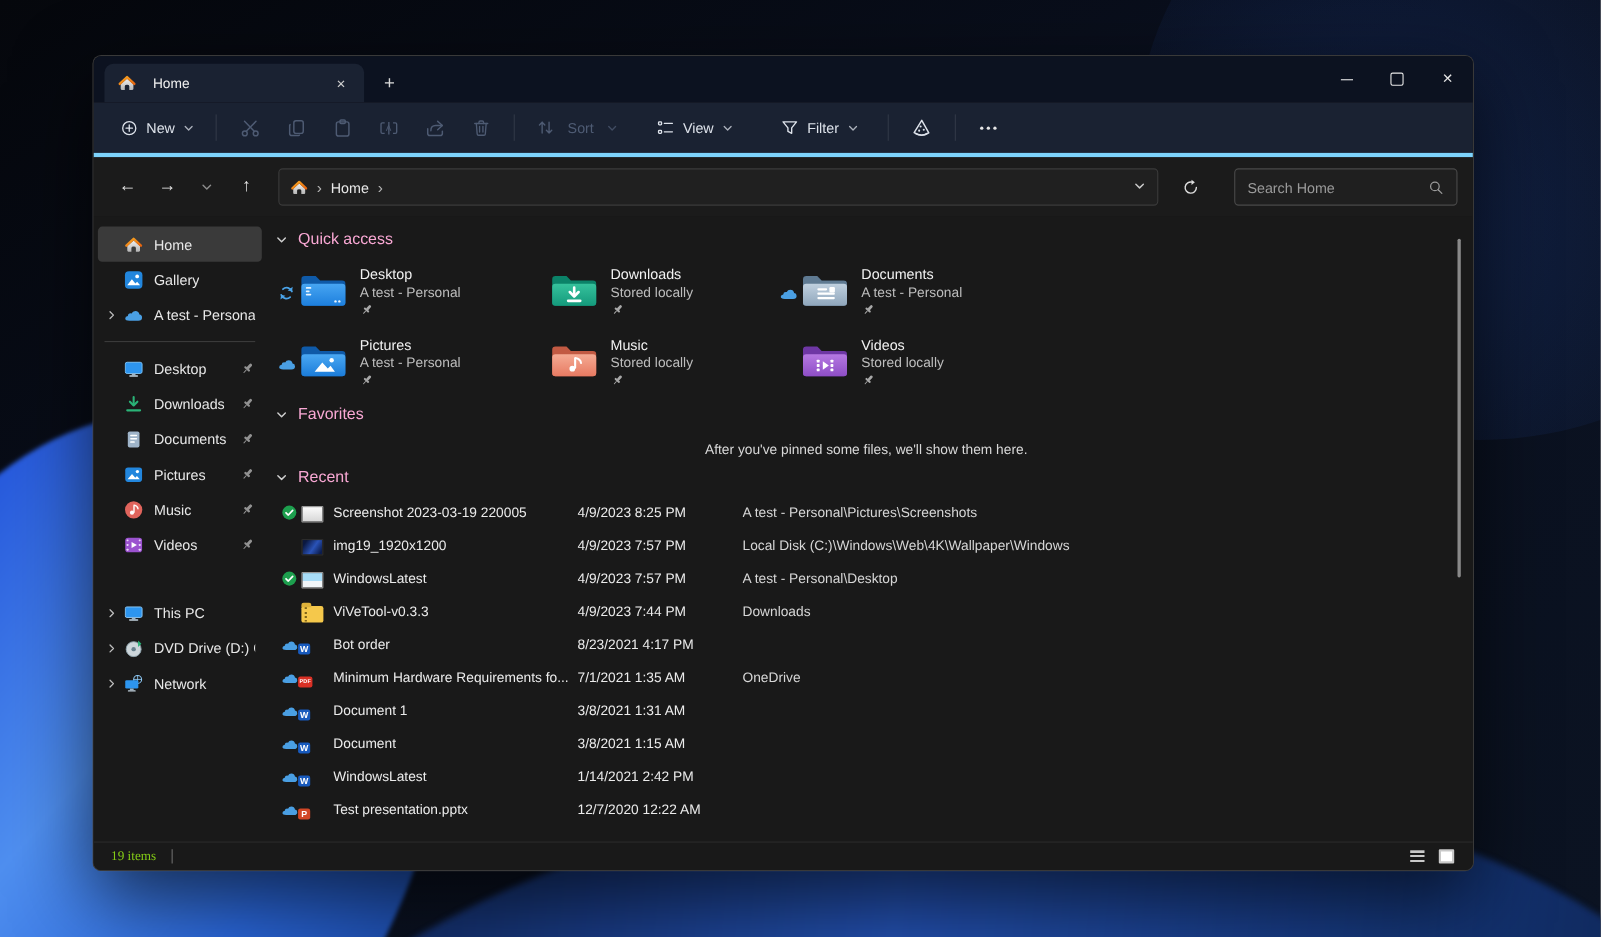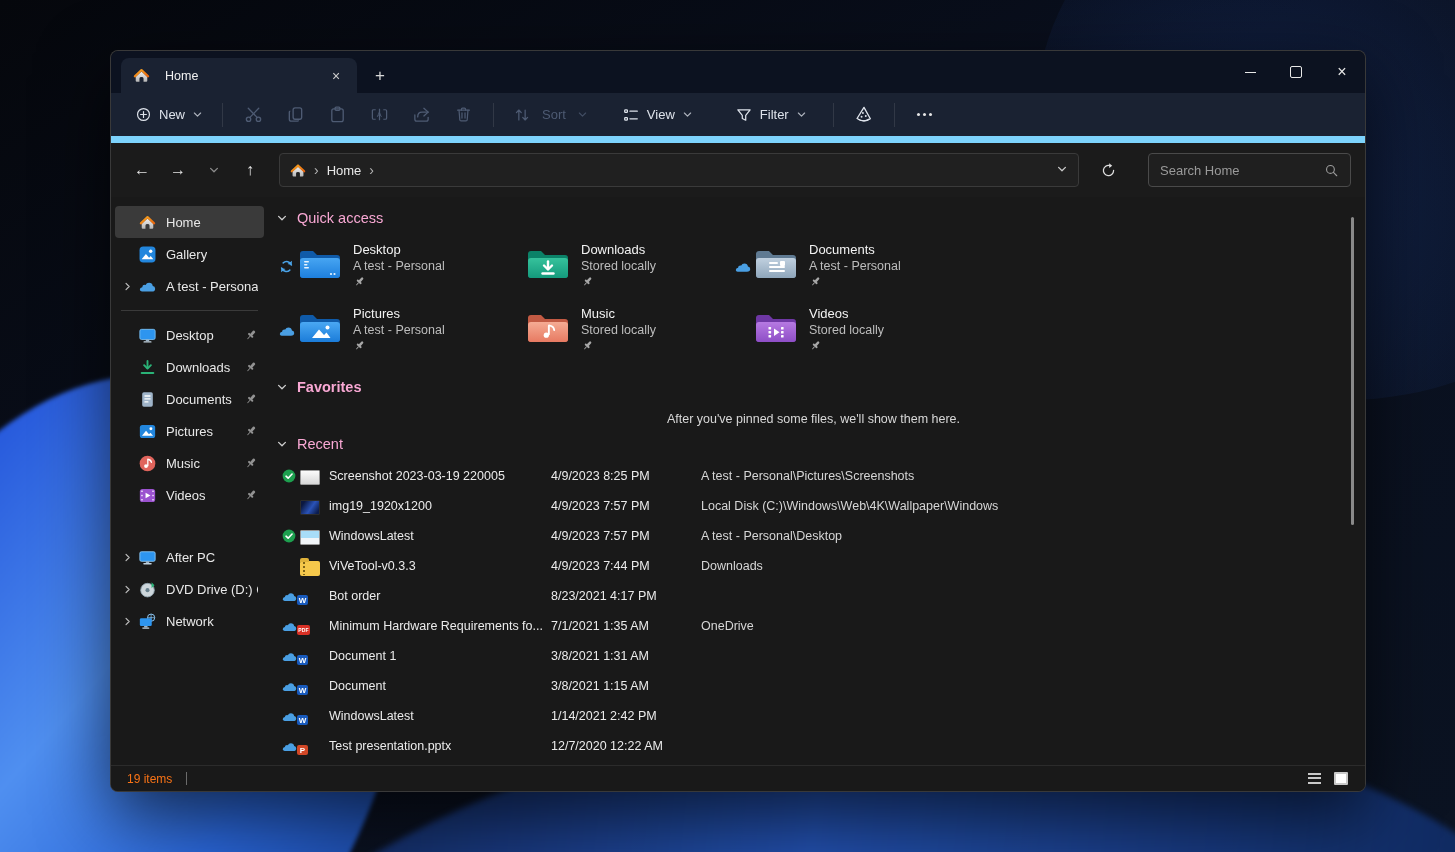--- a/index.html
+++ b/index.html
@@ -13,37 +13,37 @@
          background:linear-gradient(115deg,#1f4fd8 8%,#4f8ff0 45%,#2a66d8 70%,#143a8a 100%);
          border-radius:48% 52% 42% 58% / 52% 44% 56% 48%; transform:rotate(16deg); filter:blur(2px); }
   .wp2 { left:150px; right:-150px; bottom:-330px; height:470px;
          background:linear-gradient(100deg,#0f2250 5%,#2453b4 45%,#3identity 0);
          background:linear-gradient(100deg,#0f2250 5%,#2453b4 45%,#102a60 90%);
          border-radius:50% 50% 0 0 / 85% 85% 0 0; transform:rotate(-4deg); filter:blur(3px); opacity:.95; }
   .wp3 { right:-200px; top:-160px; width:620px; height:560px; border-radius:50%;
          background:radial-gradient(circle at 35% 65%, rgba(30,64,140,.38), rgba(30,64,140,0) 70%); }
 
   
-  .window { position:absolute; left:110px; top:50px; width:1256px; height:742px; z-index:2;
+  .window { position:absolute; left:84px; top:50px; width:1256px; height:742px; z-index:2;
             border-radius:8px; overflow:hidden; display:flex; flex-direction:column;
             border:1px solid rgba(255,255,255,.14); box-shadow:0 24px 70px rgba(0,0,0,.65); background:#191919; }
 
   
   .tabstrip { height:42px; background:#0c1220; display:flex; align-items:flex-end; padding-left:10px; position:relative; flex:0 0 auto; }
   .tab { width:236px; height:35px; background:#1a2232; border-radius:8px 8px 0 0; display:flex; align-items:center; gap:9px; padding:0 10px 0 12px; color:#f0f0f0; font-size:12.5px; }
   .tab-close { margin-left:auto; width:22px; height:22px; display:grid; place-items:center; color:#cfcfcf; font-size:14px; border-radius:4px; cursor:default; }
   .newtab { width:30px; height:28px; margin:0 0 3px 8px; display:grid; place-items:center; color:#d8d8d8; font-size:17px; border-radius:4px; }
   .win-controls { position:absolute; top:0; right:0; height:42px; display:flex; }
   .wc { width:46px; height:42px; display:grid; place-items:center; color:#e8e8e8; }
   .wc-min::before { content:""; width:11px; height:1px; background:#e8e8e8; display:block; }
   .wc-max::before { content:""; width:10px; height:10px; border:1px solid #e8e8e8; border-radius:2px; display:block; }
   .wc-close { font-size:16px; font-weight:300; }
 
   
-  .toolbar { height:50px; background:#1a2232; display:flex; align-items:center; padding:0 14px; flex:0 0 auto; border-bottom:7px solid #7dd3fc; }
+  .toolbar { height:50px; background:#1a2232; display:flex; align-items:center; padding:0 14px; flex:0 0 auto; border-bottom:4px solid #7dd3fc; }
   .tbtn { display:flex; align-items:center; gap:7px; height:34px; padding:0 10px; border-radius:4px; color:#dde2ea; font-size:13px; }
   .tbtn svg { flex:0 0 auto; }
   .tb-ico { width:42px; justify-content:center; }
   .disabled { color:#4e5b73;gap:11px; }
   .tb-div { width:1px; height:24px; background:rgba(255,255,255,.10); margin:0 9px; }
   .chev-s { opacity:.75; }
   .dots { display:flex; gap:3px; }
   .dots i { width:3px; height:3px; border-radius:50%; background:#e6e6e6; display:block; }
 
   
@@ -77,21 +77,21 @@
   .sec-hdr svg { color:#cfcfcf; }
   .hdr-qa { margin-top:13px; }
   .qa-grid { display:grid; grid-template-columns:repeat(3,228px); row-gap:9px; margin-top:13px; margin-left:2px; }
   .tile { display:flex; gap:3px; height:55px; }
   .t-status { width:17px; display:flex; align-items:center; justify-content:center; flex:0 0 auto; }
   .t-folder { width:44px; height:38px; flex:0 0 auto; margin-top:6px; }
   .t-text { padding-top:3px; padding-left:8px; min-width:0; }
   .t-name { font-size:13px; color:#f2f2f2; }
   .t-sub { font-size:12.5px; color:#bdbdbd; margin-top:2px; }
   .t-pin { margin-top:2px; }
-  .hdr-fav { margin-top:21px;font-weight:bold; }
+  .hdr-fav { margin-top:11px; }
   .fav-empty { text-align:center; color:#d8d8d8; font-size:12.5px; margin-top:17px; }
   .hdr-rec { margin-top:10px; }
   .rows { margin-top:9px; }
   .row { display:grid; grid-template-columns:18px 29px 222px 150px 1fr; align-items:center; height:30px; font-size:12.5px; color:#ebebeb; padding-left:6px; }
   .r-status { display:flex; align-items:center; }
   .r-icon { display:flex; align-items:center; }
   .r-name,.r-path,.r-date { white-space:nowrap; overflow:hidden; }
   .r-path { color:#d6d6d6; }
   .scroll-thumb { position:absolute; right:11px; top:20px; width:3px; height:308px; background:#9d9d9d; border-radius:3px; opacity:.85; }
 
@@ -117,21 +117,21 @@
 
   
   .pane { width:277px; flex:0 0 auto; background:#1c1c1c; border-left:1px solid #121212; display:flex; flex-direction:column; }
   .hero { height:219px; background:#232323; display:grid; place-items:center; }
   .pane-body { padding:22px 22px 0 22px; }
   .pane-title { color:#fff; font-size:17.5px; font-weight:bold; }
   .info-box { margin-top:16px; border:1px solid #3d3d3d; border-radius:7px; padding:13px 13px; display:flex; gap:11px; align-items:center; color:#e6e6e6; font-size:13px; line-height:1.45; }
   .info-i { width:17px; height:17px; flex:0 0 auto; border-radius:50%; background:#9a9a9a; color:#1c1c1c; font-size:10px; font-weight:bold; display:grid; place-items:center; font-family:"Liberation Serif","DejaVu Serif",serif; font-style:italic; }
 
   
-  .statusbar { height:26px; flex:0 0 auto; background:#191919; border-top:1px solid #2b2b2b; display:flex; align-items:center; padding:0 16px; color:#f97316; font-size:12px; }
+  .statusbar { height:26px; flex:0 0 auto; background:#191919; border-top:1px solid #2b2b2b; display:flex; align-items:center; padding:0 16px; color:#84cc16; font-size:12px;font-family:Liberation Serif, serif; }
   .sb-div { width:1px; height:13px; background:#6b6b6b; margin-left:14px; }
   .sb-right { margin-left:auto; display:flex; gap:9px; align-items:center; }
   .vb { width:17px; height:15px; display:grid; place-items:center; }
   .vb-lines { width:13px; height:11px; background:repeating-linear-gradient(#c9c9c9 0 2px, rgba(0,0,0,0) 2px 4.5px); }
   .vb-thumb { width:14px; height:13px; border:2px solid #c9c9c9; background:#fff; border-radius:1px; }
 </style>
 </head>
 <body>
 
 <svg width="0" height="0" style="position:absolute" aria-hidden="true">
@@ -647,21 +647,21 @@
       <div class="s-gap"></div>
       <div class="s-item">
         <span class="s-chev">
             <svg width="11" height="11">
               <use href="#sym-chev-right"></use>
             </svg>
           </span>
         <svg class="s-ico">
             <use href="#sym-thispc"></use>
           </svg>
-        <span class="s-lbl">After PC</span>
+        <span class="s-lbl">This PC</span>
       </div>
       <div class="s-item">
         <span class="s-chev">
             <svg width="11" height="11">
               <use href="#sym-chev-right"></use>
             </svg>
           </span>
         <svg class="s-ico">
             <use href="#sym-dvd"></use>
           </svg>

